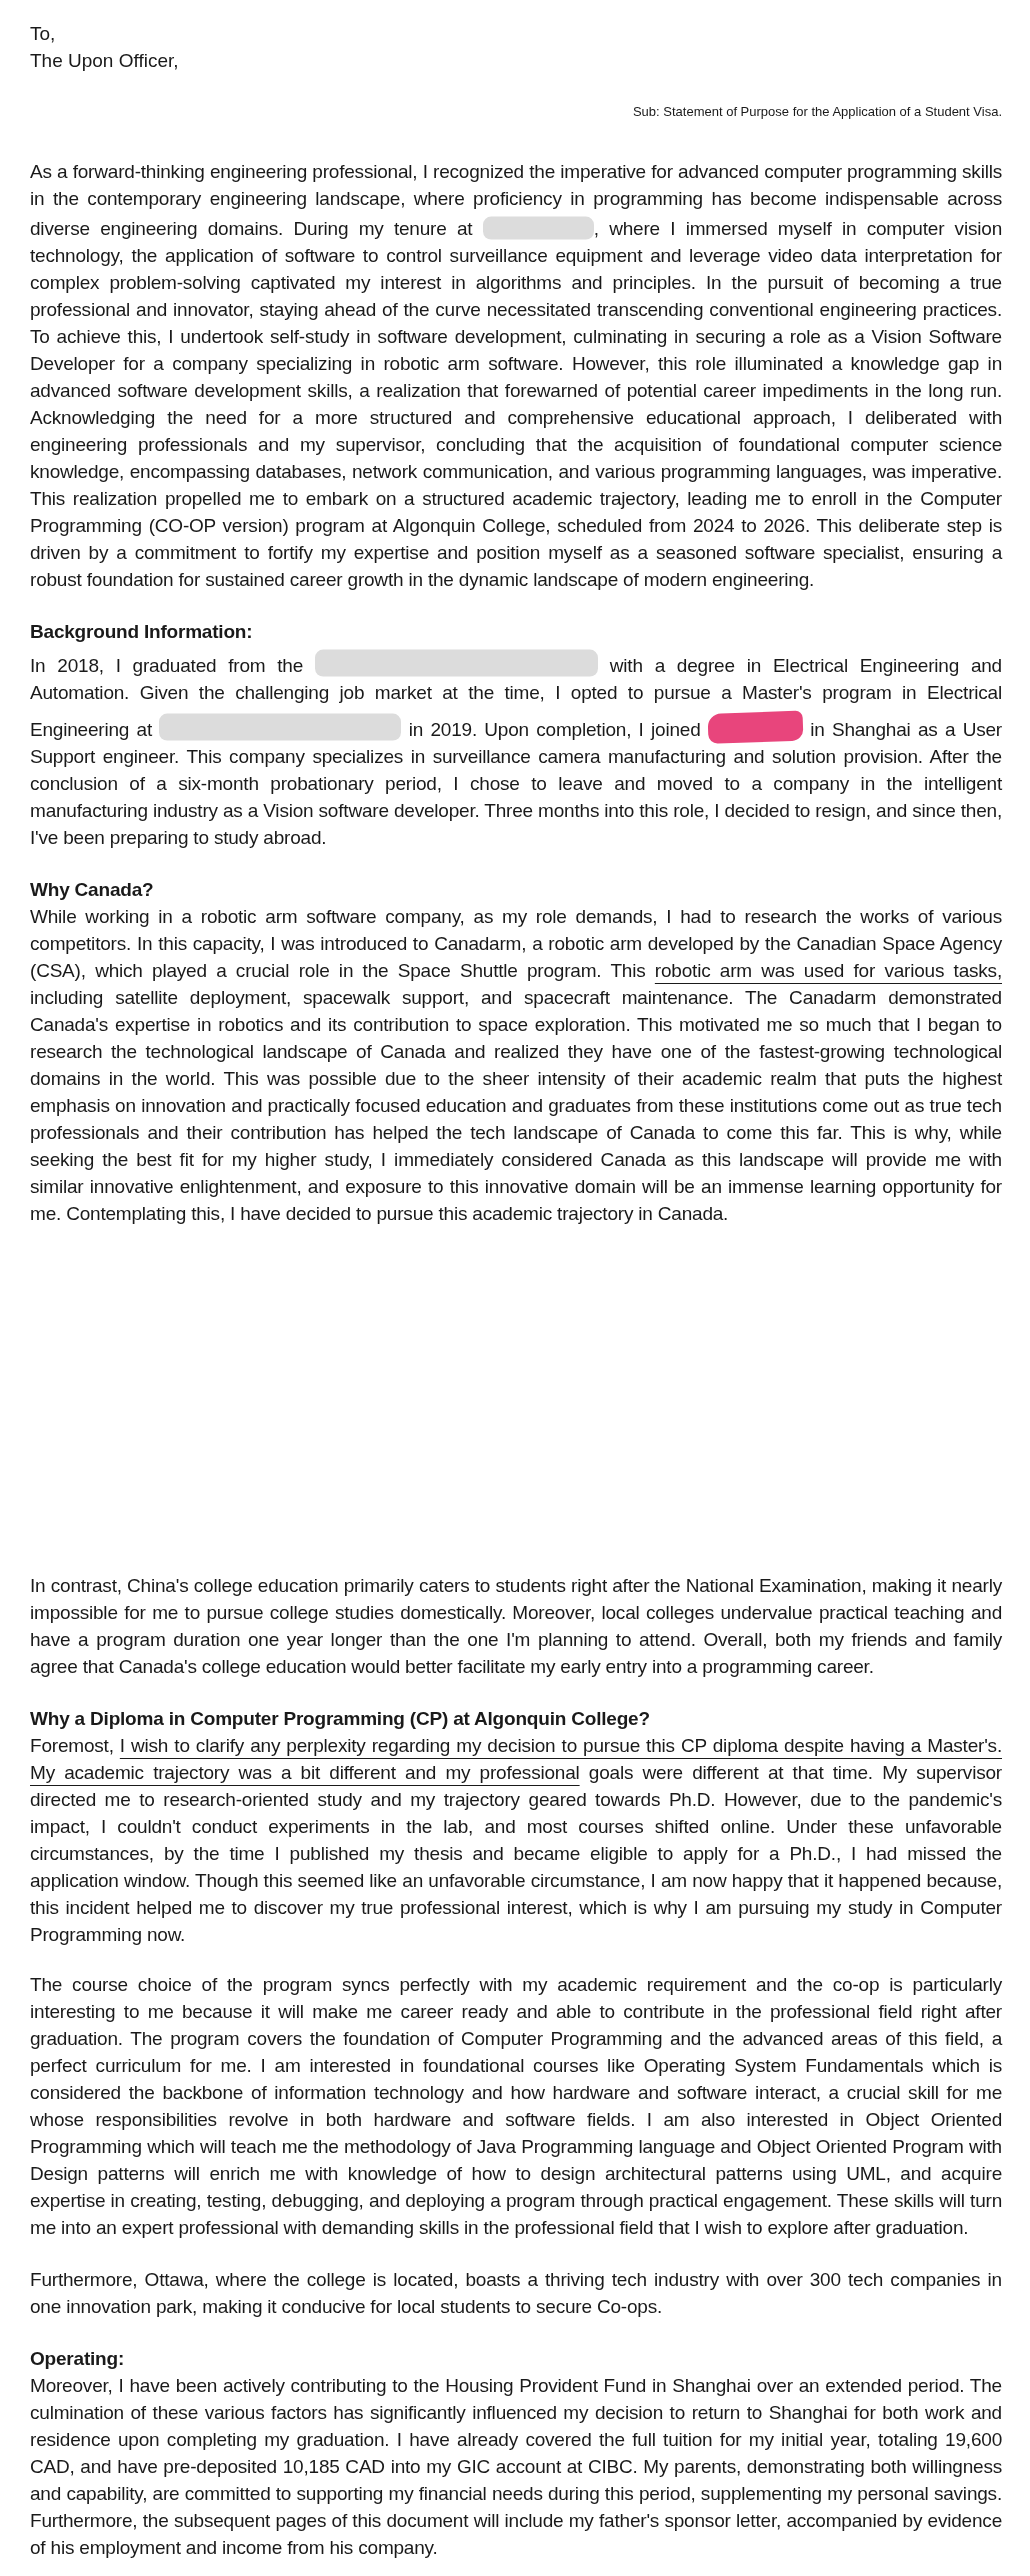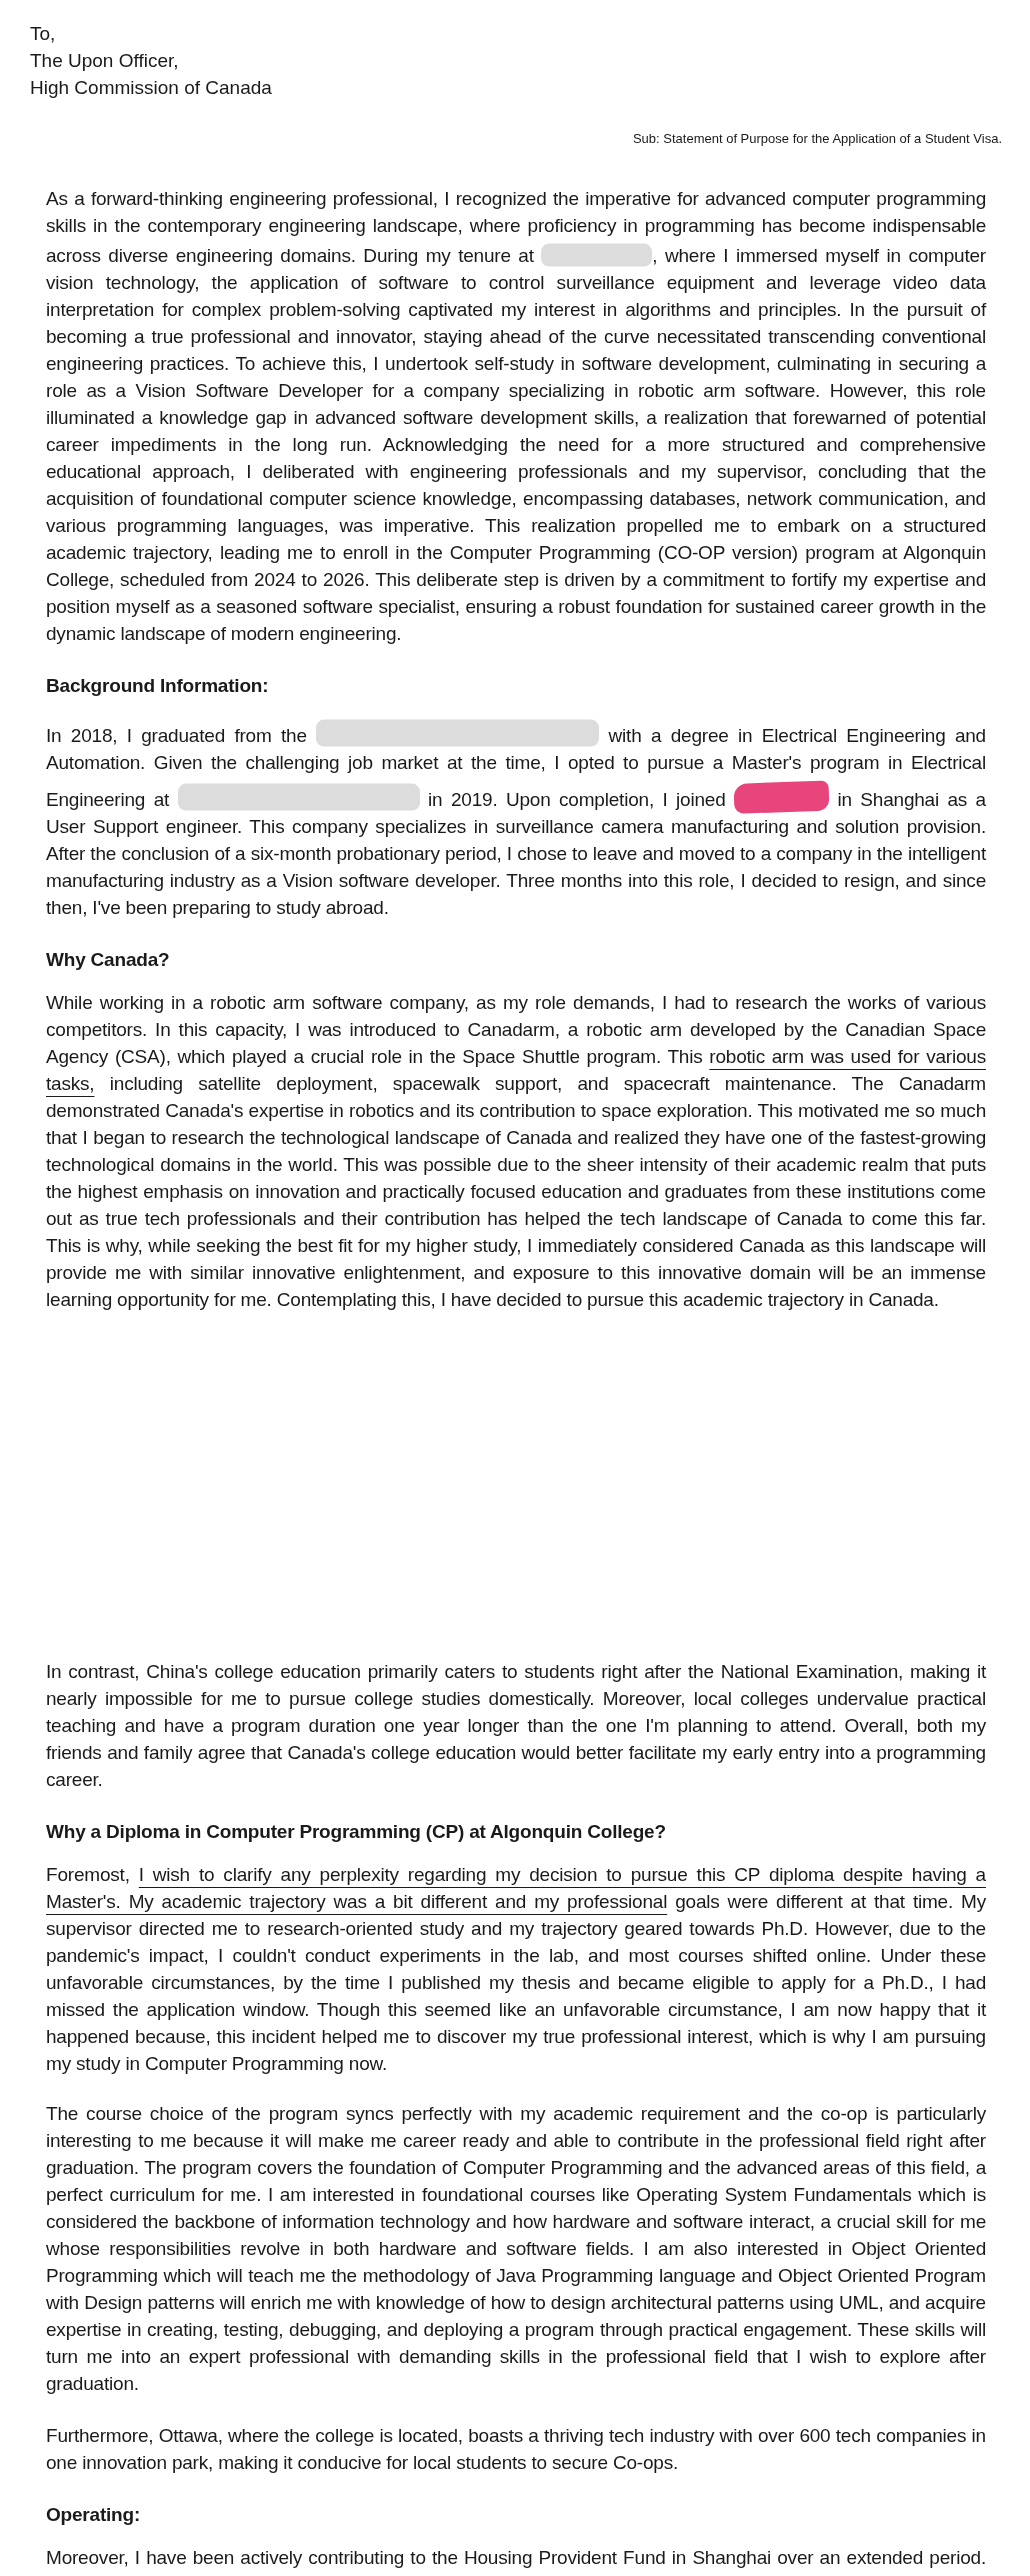--- a/index.html
+++ b/index.html
@@ -28,21 +28,21 @@
   .subject {
     font-size: 13px;
     line-height: 27px;
     margin-top: 24px;
     text-align: right;
   }
   .blk {
     font-size: 19px;
     line-height: 27px;
     letter-spacing: -0.2px;
-    margin: 16px;
+    margin: 0;
     text-align: justify;
   }
   h3.blk {
     font-weight: bold;
     text-align: left;
     font-size: 19px;
   }
   
   .mt-none  { margin-top: 0; }
   .mt-first { margin-top: 33px; }
@@ -77,34 +77,33 @@
   }
 </style>
 </head>
 <body>
 
 <div class="page">
 
   <div>
     <div class="addr-line">To,</div>
     <div class="addr-line">The Upon Officer,</div>
-    <div class="addr-line">High Commission of Canada</div>
   </div>
 
   <div class="subject">Sub: Statement of Purpose for the Application of a Student Visa.</div>
 
   <div>
       <p class="blk mt-first"><span>As a forward-thinking engineering professional, I recognized the imperative for advanced computer programming skills in the contemporary engineering landscape, where proficiency in programming has become indispensable across diverse engineering domains. During my tenure at </span><span class="redact redact-gray" style="width: 111px; height: 23px;"></span><span>, where I immersed myself in computer vision technology, the application of software to control surveillance equipment and leverage video data interpretation for complex problem-solving captivated my interest in algorithms and principles. In the pursuit of becoming a true professional and innovator, staying ahead of the curve necessitated transcending conventional engineering practices. To achieve this, I undertook self-study in software development, culminating in securing a role as a Vision Software Developer for a company specializing in robotic arm software. However, this role illuminated a knowledge gap in advanced software development skills, a realization that forewarned of potential career impediments in the long run. Acknowledging the need for a more structured and comprehensive educational approach, I deliberated with engineering professionals and my supervisor, concluding that the acquisition of foundational computer science knowledge, encompassing databases, network communication, and various programming languages, was imperative. This realization propelled me to embark on a structured academic trajectory, leading me to enroll in the Computer Programming (CO-OP version) program at Algonquin College, scheduled from 2024 to 2026. This deliberate step is driven by a commitment to fortify my expertise and position myself as a seasoned software specialist, ensuring a robust foundation for sustained career growth in the dynamic landscape of modern engineering.</span></p>
       <h3 class="blk mt-sect"><span>Background Information:</span></h3>
       <p class="blk mt-none"><span>In 2018, I graduated from the </span><span class="redact redact-gray" style="width: 283px; height: 27px;"></span><span> with a degree in Electrical Engineering and Automation. Given the challenging job market at the time, I opted to pursue a Master's program in Electrical Engineering at </span><span class="redact redact-gray" style="width: 242px; height: 27px;"></span><span> in 2019. Upon completion, I joined </span><span class="redact redact-pink" style="width: 95px; height: 30px;"></span><span> in Shanghai as a User Support engineer. This company specializes in surveillance camera manufacturing and solution provision. After the conclusion of a six-month probationary period, I chose to leave and moved to a company in the intelligent manufacturing industry as a Vision software developer. Three months into this role, I decided to resign, and since then, I've been preparing to study abroad.</span></p>
       <h3 class="blk mt-sect"><span>Why Canada?</span></h3>
       <p class="blk mt-none"><span>While working in a robotic arm software company, as my role demands, I had to research the works of various competitors. In this capacity, I was introduced to Canadarm, a robotic arm developed by the Canadian Space Agency (CSA), which played a crucial role in the Space Shuttle program. This </span><span class="mark-red">robotic arm was used for various tasks,</span><span> including satellite deployment, spacewalk support, and spacecraft maintenance. The Canadarm demonstrated Canada's expertise in robotics and its contribution to space exploration. This motivated me so much that I began to research the technological landscape of Canada and realized they have one of the fastest-growing technological domains in the world. This was possible due to the sheer intensity of their academic realm that puts the highest emphasis on innovation and practically focused education and graduates from these institutions come out as true tech professionals and their contribution has helped the tech landscape of Canada to come this far. This is why, while seeking the best fit for my higher study, I immediately considered Canada as this landscape will provide me with similar innovative enlightenment, and exposure to this innovative domain will be an immense learning opportunity for me. Contemplating this, I have decided to pursue this academic trajectory in Canada.</span></p>
       <p class="blk mt-huge"><span>In contrast, China's college education primarily caters to students right after the National Examination, making it nearly impossible for me to pursue college studies domestically. Moreover, local colleges undervalue practical teaching and have a program duration one year longer than the one I'm planning to attend. Overall, both my friends and family agree that Canada's college education would better facilitate my early entry into a programming career.</span></p>
       <h3 class="blk mt-sect"><span>Why a Diploma in Computer Programming (CP) at Algonquin College?</span></h3>
       <p class="blk mt-none"><span>Foremost, </span><span class="mark-red">I wish to clarify any perplexity regarding my decision to pursue this CP diploma despite having a Master's. My academic trajectory was a bit different and my professional</span><span> goals were different at that time. My supervisor directed me to research-oriented study and my trajectory geared towards Ph.D. However, due to the pandemic's impact, I couldn't conduct experiments in the lab, and most courses shifted online. Under these unfavorable circumstances, by the time I published my thesis and became eligible to apply for a Ph.D., I had missed the application window. Though this seemed like an unfavorable circumstance, I am now happy that it happened because, this incident helped me to discover my true professional interest, which is why I am pursuing my study in Computer Programming now.</span></p>
       <p class="blk mt-line"><span>The course choice of the program syncs perfectly with my academic requirement and the co-op is particularly interesting to me because it will make me career ready and able to contribute in the professional field right after graduation. The program covers the foundation of Computer Programming and the advanced areas of this field, a perfect curriculum for me. I am interested in foundational courses like Operating System Fundamentals which is considered the backbone of information technology and how hardware and software interact, a crucial skill for me whose responsibilities revolve in both hardware and software fields. I am also interested in Object Oriented Programming which will teach me the methodology of Java Programming language and Object Oriented Program with Design patterns will enrich me with knowledge of how to design architectural patterns using UML, and acquire expertise in creating, testing, debugging, and deploying a program through practical engagement. These skills will turn me into an expert professional with demanding skills in the professional field that I wish to explore after graduation.</span></p>
-      <p class="blk mt-sect"><span>Furthermore, Ottawa, where the college is located, boasts a thriving tech industry with over 600 tech companies in one innovation park, making it conducive for local students to secure Co-ops.</span></p>
+      <p class="blk mt-sect"><span>Furthermore, Ottawa, where the college is located, boasts a thriving tech industry with over 300 tech companies in one innovation park, making it conducive for local students to secure Co-ops.</span></p>
       <h3 class="blk mt-sect"><span>Operating:</span></h3>
       <p class="blk mt-none"><span>Moreover, I have been actively contributing to the Housing Provident Fund in Shanghai over an extended period. The culmination of these various factors has significantly influenced my decision to return to Shanghai for both work and residence upon completing my graduation. I have already covered the full tuition for my initial year, totaling 19,600 CAD, and have pre-deposited 10,185 CAD into my GIC account at CIBC. My parents, demonstrating both willingness and capability, are committed to supporting my financial needs during this period, supplementing my personal savings. Furthermore, the subsequent pages of this document will include my father's sponsor letter, accompanied by evidence of his employment and income from his company.</span></p>
     </div>
 
 </div>
 
 
 </body></html>

